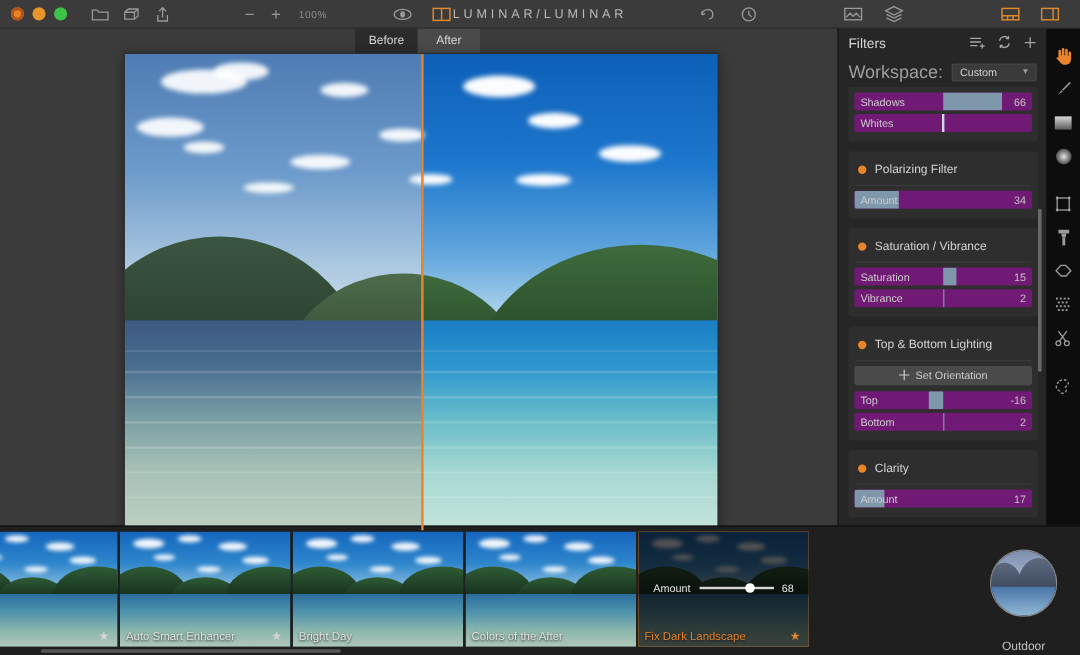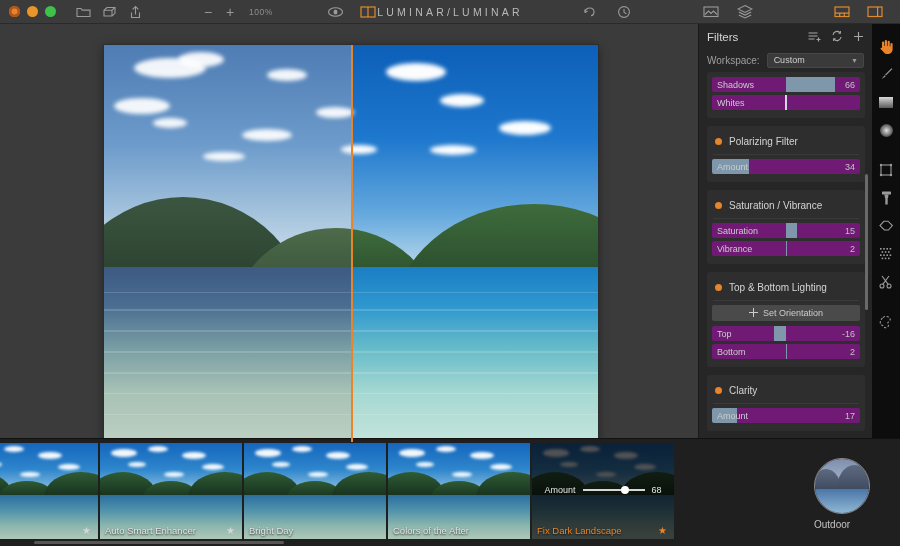--- a/index.html
+++ b/index.html
@@ -100,21 +100,21 @@
 
   
   .panel {
     position: absolute; left: 698px; top: 24px; width: 174px; height: 414px;
     background: #262626; border-left: 1px solid #1a1a1a;
   }
   .panel-head { height: 26px; display: flex; align-items: center; padding: 0 8px; }
   .panel-title { font-size: 11.5px; color: #d6d6d6; }
   .panel-head-icons { margin-left: auto; display: flex; gap: 10px; color: #a5a5a5; }
   .ws-row { display: flex; align-items: center; padding: 0 8px; gap: 7px; height: 20px; }
-  .ws-label { font-size: 10px; color: #9f9f9f; }
+  .ws-label { font-size: 15px; color: #9f9f9f; }
   .ws-select {
     flex: 1; height: 15px; background: #3a3a3a; border: 1px solid #474747; border-radius: 2px;
     display: flex; align-items: center; padding: 0 6px; font-size: 9px; color: #d0d0d0;
     position: relative;
   }
   .ws-select .chev { position: absolute; right: 5px; font-size: 7px; color: #9a9a9a; }
 
   .panel-scroll {
     position: absolute; left: 0; top: 48px; width: 174px; height: 366px; overflow: hidden;
   }
@@ -192,21 +192,21 @@
     position: absolute; left: 0; right: 0; top: 44%; display: flex; align-items: center;
     justify-content: center; gap: 7px; z-index: 3;
   }
   .p-amount .lbl { font-size: 9px; color: #e6e6e6; }
   .p-amt-track { position: relative; width: 62px; height: 1.5px; background: #d6d6d6; }
   .p-amt-knob { position: absolute; top: -3.5px; width: 8px; height: 8px; border-radius: 50%; background: #fff; }
   .p-amount .val { font-size: 9px; color: #e6e6e6; }
 
   .category {
     position: absolute; right: 8px; top: 446px; width: 78px;
-    display: flex; flex-direction: column; gap: 5px;
+    display: flex; flex-direction: column; align-items: center; gap: 20px;
   }
   .cat-circle {
     width: 56px; height: 56px; border-radius: 50%; overflow: hidden; position: relative;
     border: 1px solid #8c8c8c; margin-top: 12px;
   }
   .cat-sky { position:absolute; left:0; top:0; width:100%; height:48%;
     background: linear-gradient(180deg,#7d8fae,#a7b7cd); }
   .cat-mtn { position:absolute; border-radius: 50% 50% 0 0 / 100% 100% 0 0;
     background: linear-gradient(180deg,#5d6a7e,#38455c); }
   .cat-water { position:absolute; left:0; bottom:0; width:100%; height:44%;
@@ -314,20 +314,24 @@
       <div class="tb-ico orange">
         <svg width="16" height="13" viewBox="0 0 16 13">
             <rect x="1" y="2" width="14" height="9.5" fill="none" stroke="currentColor" stroke-width="1.2"></rect>
             <path d="M10.6 2v9.5" stroke="currentColor" stroke-width="1.2"></path>
           </svg>
       </div>
     </div>
   </div>
 
   <div class="canvas">
+    <div class="ba-tabs">
+      <div class="ba-tab before">Before</div>
+      <div class="ba-tab after">After</div>
+    </div>
 
     <div class="photo-wrap">
 
       <div class="half left">
         <div class="scene l before">
           <div class="sky before">
             <div class="cloud" style="left:6%;top:6%;width:72px;height:20px;"></div>
             <div class="cloud" style="left:15%;top:3%;width:46px;height:15px;"></div>
             <div class="cloud" style="left:33%;top:11%;width:40px;height:12px;"></div>
             <div class="cloud" style="left:2%;top:24%;width:56px;height:16px;"></div>

